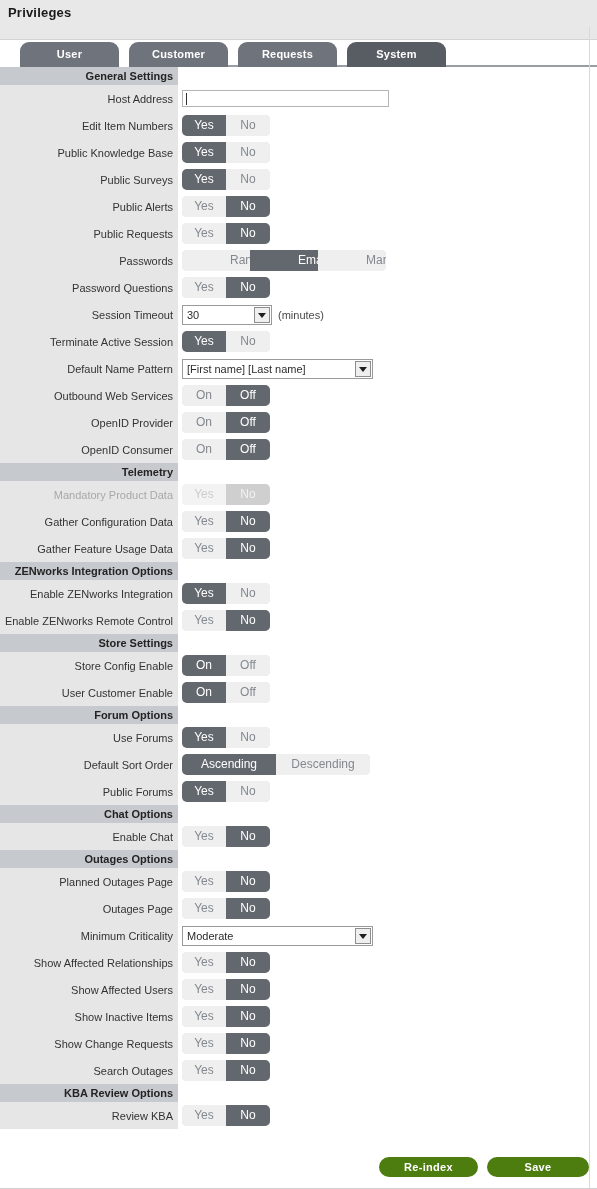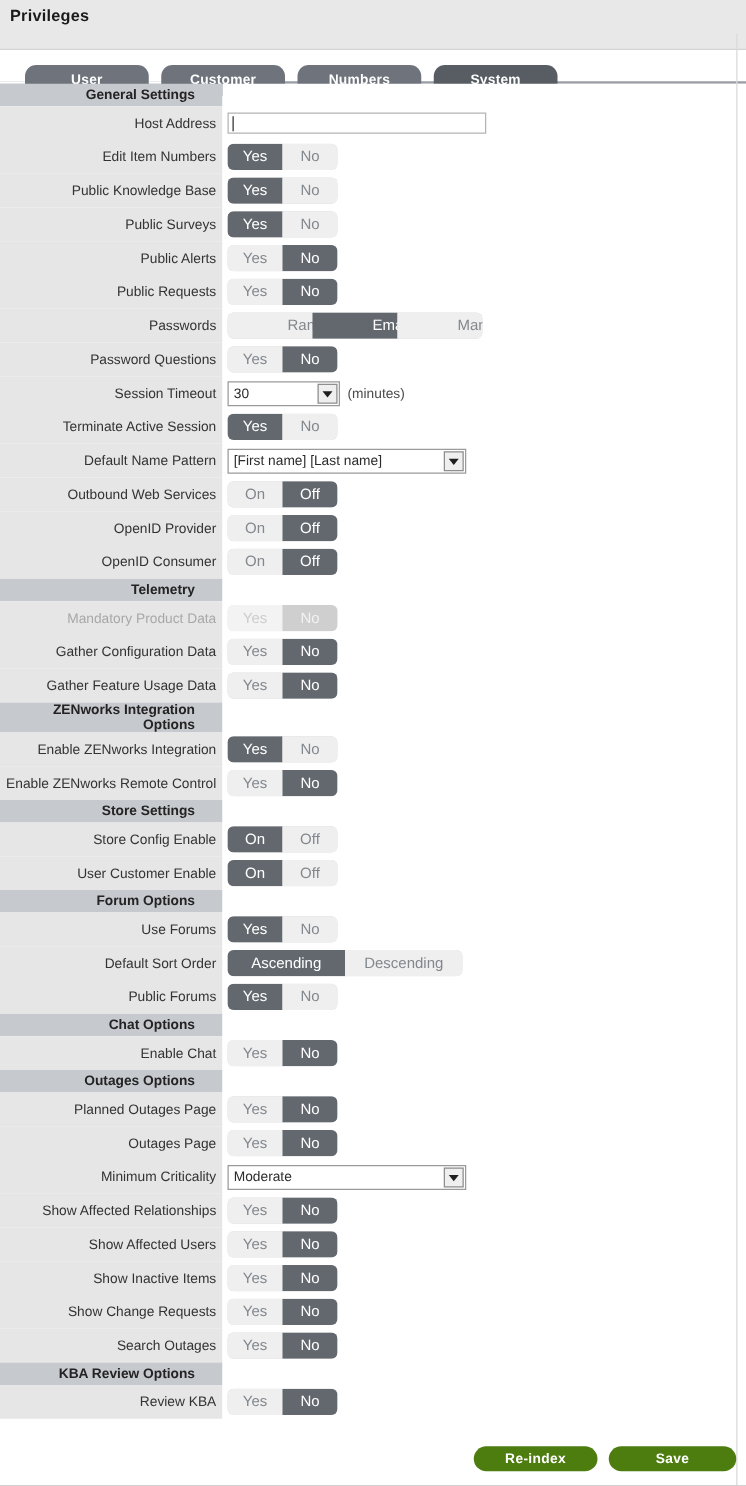--- a/index.html
+++ b/index.html
@@ -36,21 +36,21 @@
   }
 
   
   .tab-bar {
     position: relative;
     height: 27px;
     background: #ffffff;
   }
   .tab {
     position: absolute;
-    top: 12px;
+    top: 2px;
     height: 25px;
     background: #6f747c;
     border-radius: 9px 9px 0 0;
     color: #ffffff;
     font-size: 11px;
     font-weight: bold;
     text-align: center;
     line-height: 24px;
     box-sizing: border-box;
     letter-spacing: 0.2px;
@@ -104,21 +104,21 @@
     background: #ffffff;
     padding-left: 4px;
     height: 27px;
     box-sizing: border-box;
   }
   tr.row.disabled > td.lbl { color: #a8a8a8; }
 
   tr.section > td.sec-lbl {
     background: #c6c9cd;
     text-align: right;
-    padding-right: 22px;
+    padding-right: 5px;
     font-size: 11px;
     font-weight: bold;
     color: #232323;
     height: 18px;
     box-sizing: border-box;
   }
   tr.section > td.sec-fld {
     background: #ffffff;
     height: 18px;
   }
@@ -275,21 +275,21 @@
 <div class="page-head">
   <div class="page-title">Privileges</div>
 </div>
 
 <div class="tab-bar">
   <div class="tab-underline"></div>
   <div class="tab-underline-white"></div>
   <div id="tabs-host">
       <div class="tab" style="left: 20px; width: 99px;">User</div>
       <div class="tab" style="left: 129px; width: 99px;">Customer</div>
-      <div class="tab" style="left: 238px; width: 99px;">Numbers</div>
+      <div class="tab" style="left: 238px; width: 99px;">Requests</div>
       <div class="tab active" style="left: 347px; width: 99px;">System</div>
     </div>
 </div>
 
 <div class="form-wrap">
   <table class="form">
     <colgroup>
       <col class="col-label">
       <col class="col-field">
     </colgroup>

